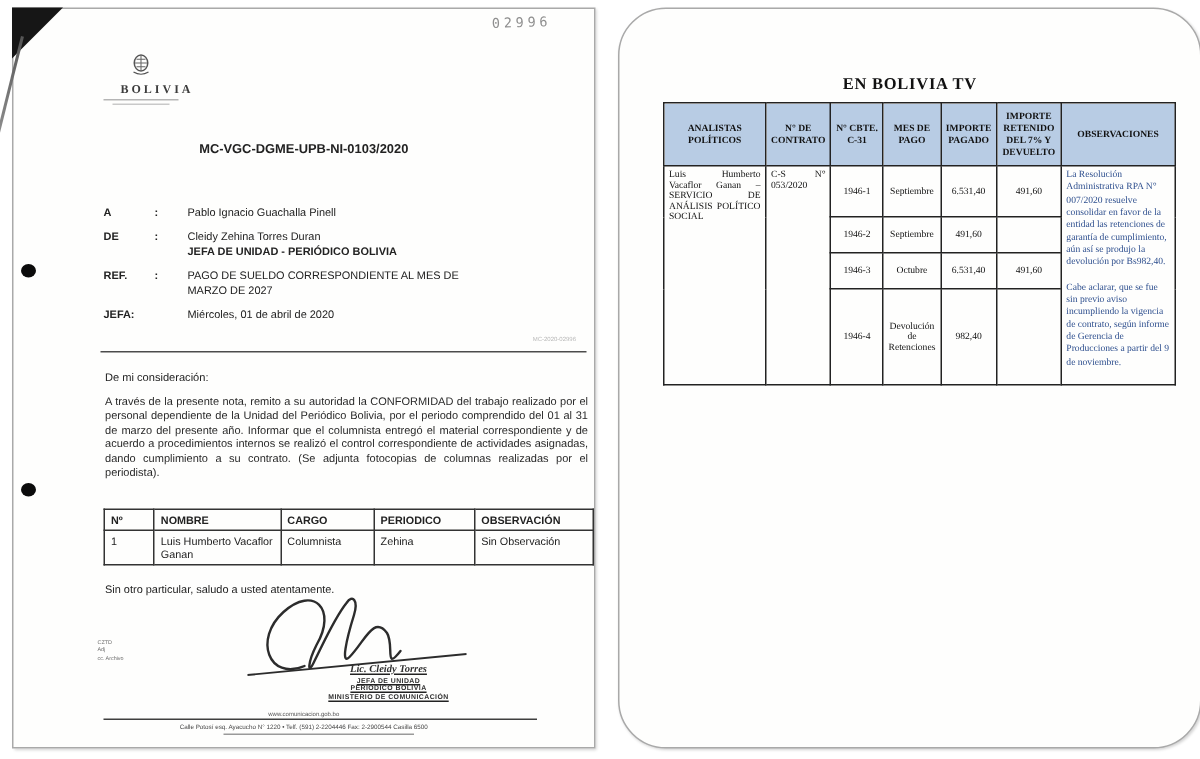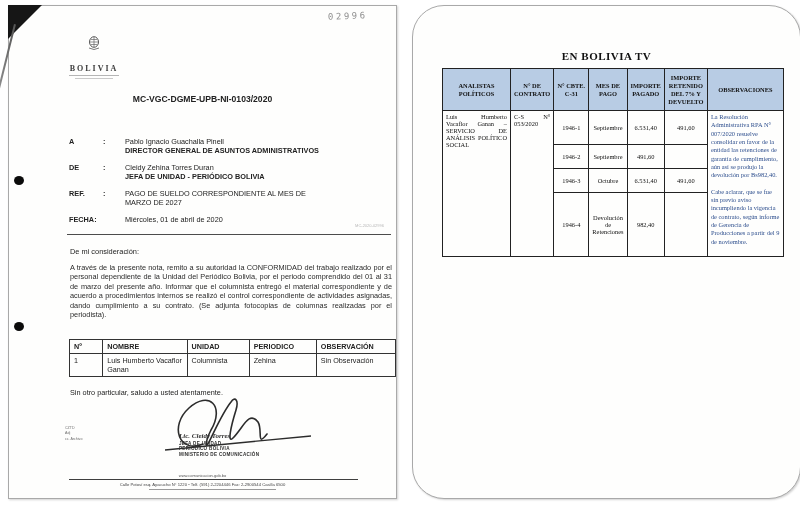--- a/index.html
+++ b/index.html
@@ -17,21 +17,21 @@
     background:linear-gradient(#555,#bbb);transform:rotate(14deg);transform-origin:top left;}
   .punch-dot{position:absolute;left:5px;width:10px;height:9px;border-radius:50%;background:#0b0b0b;}
   .dot-1{top:170px;} .dot-2{top:316px;}
   .handwritten{position:absolute;top:5px;right:28px;color:#8f8f8f;font-size:9px;
     letter-spacing:2.5px;transform:rotate(-2deg);font-family:"DejaVu Sans Mono",monospace;}
 
   
   .logo{position:absolute;top:30px;left:50px;width:70px;text-align:center;}
   .logo .crest{color:#444;line-height:1;}
   .logo .country{font-family:"Liberation Serif",serif;font-size:8px;font-weight:bold;
-    letter-spacing:2px;color:#3d3d3d;margin-top:11px;}
+    letter-spacing:2px;color:#3d3d3d;margin-top:1px;text-align:right;}
   .logo .bar{height:1.5px;background:#b5b5b5;margin:1.5px 10px;}
   .logo .bar2{height:1.5px;background:#c9c9c9;margin:1.5px 16px;}
 
   
   .ni-title{position:absolute;top:88px;left:0;width:100%;text-align:center;
     font-size:8.6px;font-weight:bold;color:#222;line-height:1.35;}
 
   
   .fields{position:absolute;top:131px;left:60px;width:300px;font-size:7.3px;}
   .field-row{display:flex;margin-bottom:7px;line-height:1.3;}
@@ -45,21 +45,21 @@
   .body-par{position:absolute;top:257px;left:61px;width:322px;font-size:7.35px;
     line-height:1.29;text-align:justify;color:#2a2a2a;}
 
   
   .ltable{position:absolute;top:333px;left:60px;border-collapse:collapse;font-size:7.2px;padding-left:40px;}
   .ltable th,.ltable td{border:1px solid #333;padding:2px 4px;text-align:left;vertical-align:top;}
   .ltable th{font-weight:bold;}
 
   .closing{position:absolute;top:382px;left:61px;font-size:7.3px;}
   .sig-svg{position:absolute;top:388px;left:150px;}
-  .stamp{position:absolute;top:426px;left:170px;width:160px;text-align:left;line-height:1.25;}
+  .stamp{position:absolute;top:436px;left:170px;width:160px;text-align:center;line-height:1.25;text-decoration:underline;}
   .stamp .sig-name{font-family:"Liberation Serif",serif;font-style:italic;font-weight:bold;
     font-size:7px;color:#303030;}
   .stamp .sig-line{font-size:4.6px;font-weight:bold;color:#2e2e2e;letter-spacing:.3px;}
   .initials{position:absolute;top:420px;left:56px;font-size:3.6px;color:#6d6d6d;line-height:1.5;}
 
   .footer{position:absolute;bottom:8px;left:0;width:100%;text-align:center;color:#555;}
   .footer .web{font-size:4px;}
   .footer .fline{height:1.2px;background:#3f3f3f;margin:1px 38px 2px 60px;}
   .footer .addr{font-size:4.2px;color:#444;}
   .footer .fline2{height:1px;background:#9a9a9a;margin:2px 120px 0 140px;}
@@ -106,57 +106,56 @@
     <div class="ni-title">
       <div>MC-VGC-DGME-UPB-NI-0103/2020</div>
     </div>
 
     <div class="fields">
       <div class="field-row">
         <span class="f-label">A</span>
         <span class="f-colon">:</span>
         <span class="f-val">
           <span>Pablo Ignacio Guachalla Pinell</span><br>
-          <span class="bold">DIRECTOR GENERAL DE ASUNTOS ADMINISTRATIVOS</span>
         </span>
       </div>
       <div class="field-row">
         <span class="f-label">DE</span>
         <span class="f-colon">:</span>
         <span class="f-val">
           <span>Cleidy Zehina Torres Duran</span><br>
           <span class="bold">JEFA DE UNIDAD - PERIÓDICO BOLIVIA</span>
         </span>
       </div>
       <div class="field-row">
         <span class="f-label">REF.</span>
         <span class="f-colon">:</span>
         <span class="f-val bold">
           <span>PAGO DE SUELDO CORRESPONDIENTE AL MES DE</span><br>
           <span>MARZO DE 2027</span>
         </span>
       </div>
       <div class="field-row">
-        <span class="f-label" style="width:56px">FECHA:</span>
+        <span class="f-label" style="width:56px">JEFA:</span>
         <span class="f-val">Miércoles, 01 de abril de 2020</span>
       </div>
     </div>
 
     <div class="ref-code">MC-2020-02996</div>
     <div class="rule"></div>
 
     <div class="salutation">De mi consideración:</div>
     <div class="body-par">A través de la presente nota, remito a su autoridad la CONFORMIDAD del trabajo realizado por el personal dependiente de la Unidad del Periódico Bolivia, por el periodo comprendido del 01 al 31 de marzo del presente año. Informar que el columnista entregó el material correspondiente y de acuerdo a procedimientos internos se realizó el control correspondiente de actividades asignadas, dando cumplimiento a su contrato. (Se adjunta fotocopias de columnas realizadas por el periodista).</div>
 
     <table class="ltable">
       <thead>
         <tr>
           <th style="width:26px">Nº</th>
           <th style="width:80px">NOMBRE</th>
-          <th style="width:55px">UNIDAD</th>
+          <th style="width:55px">CARGO</th>
           <th style="width:60px">PERIODICO</th>
           <th style="width:72px">OBSERVACIÓN</th>
         </tr>
       </thead>
       <tbody>
         <tr>
           <td>1</td>
           <td>Luis Humberto Vacaflor Ganan</td>
           <td>Columnista</td>
           <td>Zehina</td>

